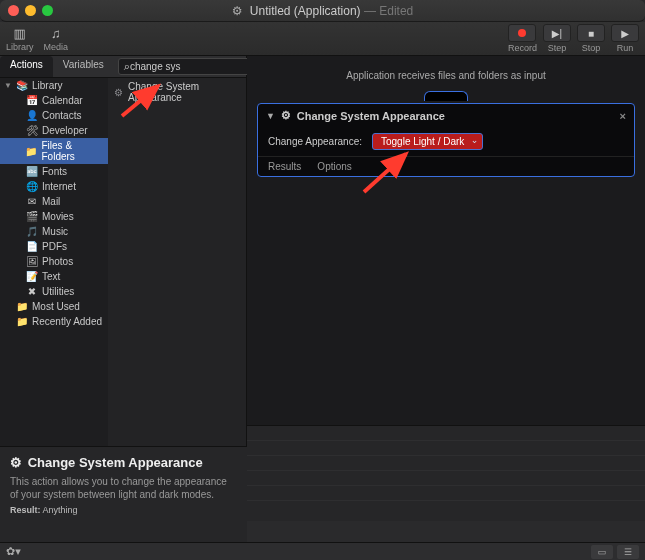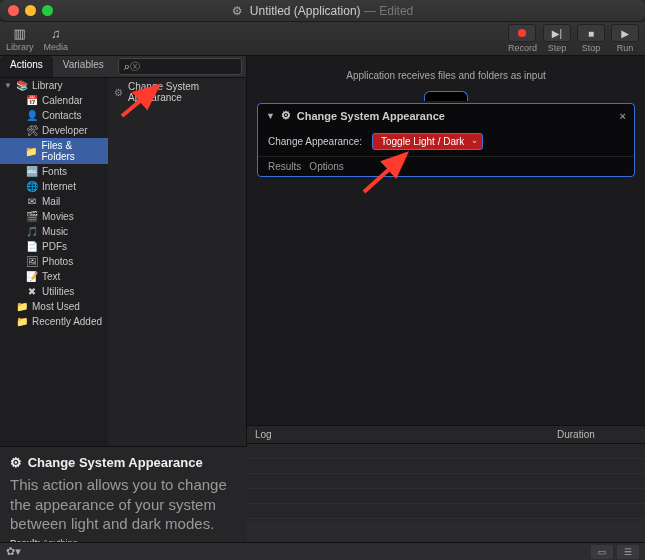--- a/index.html
+++ b/index.html
@@ -51,31 +51,31 @@
 .connector-tab { width: 44px; height: 10px; background: #000; border: 1px solid #3a6fe0; border-bottom: none; border-radius: 6px 6px 0 0; }
 
 .action-block { margin: 0 10px; border: 1px solid #3a6fe0; border-radius: 4px; background: #0a0a0c; }
 .action-header { display: flex; align-items: center; padding: 5px 8px; font-size: 11px; font-weight: 600; gap: 6px; }
 .action-header .tri { font-size: 9px; color: #aaa; cursor: pointer; }
 .action-header .x { margin-left: auto; color: #888; font-size: 11px; cursor: pointer; }
 .action-body { padding: 6px 10px; display: flex; align-items: center; gap: 10px; }
 .action-body label { font-size: 10px; color: #ccc; }
 .dropdown { background: #b91c1c; border: 1px solid #4a6fd0; border-radius: 3px; padding: 2px 18px 2px 8px; font-size: 10px; color: #fff; position: relative; cursor: pointer; }
 .dropdown::after { content: "⌄"; position: absolute; right: 4px; top: 1px; color: #cde; font-size: 9px; }
-.action-footer-tabs { padding: 4px 10px; display: flex; gap: 8px; font-size: 10px; color: #999; border-top: 1px solid #222; }
+.action-footer-tabs { padding: 4px 10px; display: flex; gap: 16px; font-size: 10px; color: #999; border-top: 1px solid #222; }
 .action-footer-tabs span { cursor: pointer; }
 
 .log-panel { position: absolute; bottom: 0; left: 0; right: 0; height: 96px; background: #262628; border-top: 1px solid #111; }
 .log-header { display: flex; font-size: 10px; color: #bbb; padding: 3px 8px; border-bottom: 1px solid #111; }
 .log-header .log-col { flex: 1; } .log-header .dur-col { width: 80px; text-align: left; }
 .log-rows div { height: 15px; border-bottom: 1px solid #2e2e30; }
 
 .desc-panel { position: absolute; bottom: 18px; left: 0; width: 247px; height: 96px; background: #262628; border-top: 1px solid #111; padding: 8px 10px; color: #bbb; }
 .desc-panel h3 { font-size: 13px; color: #eee; margin-bottom: 5px; display: flex; align-items: center; gap: 6px; }
-.desc-panel p { font-size: 15px; color: #999; line-height: 1.3; margin-bottom: 4px; }
+.desc-panel p { font-size: 10px; color: #999; line-height: 1.3; margin-bottom: 4px; }
 .desc-panel .kv { font-size: 9px; color: #bbb; }
 
 .footer-bar { position: absolute; bottom: 0; left: 0; right: 0; height: 18px; background: #2d2d2f; border-top: 1px solid #111; display: flex; align-items: center; padding: 0 6px; gap: 6px; font-size: 11px; color: #aaa; }
 .footer-bar .fb-right { margin-left: auto; display: flex; gap: 4px; }
 .fb-btn { width: 22px; height: 14px; background: #3a3a3c; border-radius: 2px; display: flex; align-items: center; justify-content: center; cursor: pointer; font-size: 9px; }
 
 .arrow { position: absolute; pointer-events: none; }
 .arrow svg { display: block; }
 </style>
 </head>
@@ -137,20 +137,21 @@
     <div class="tab-search-row">
       <div class="tab active">
           <span>Actions</span>
         </div>
       <div class="tab">
           <span>Variables</span>
         </div>
       <div class="search-wrap">
         <div class="search-field">
           <span>⌕</span>
+          <input placeholder="Name" value="change sys" style="">
           <span class="clear-x">ⓧ</span>
         </div>
       </div>
     </div>
     <div class="sidebar-results">
       <div class="sidebar">
         <div class="side-item">
             <span class="tri">▼</span>
             <span class="side-icon">📚</span>
             <span>Library</span>
@@ -258,24 +259,20 @@
         <label>Change Appearance:</label>
         <div class="dropdown"><span>Toggle Light / Dark</span></div>
       </div>
       <div class="action-footer-tabs">
         <span>Results</span>
         <span>Options</span>
       </div>
     </div>
 
     <div class="log-panel">
-      <div class="log-header">
-        <div class="log-col">Log</div>
-        <div class="dur-col">Duration</div>
-      </div>
       <div class="log-rows">
           <div></div>
           <div></div>
           <div></div>
           <div></div>
           <div></div>
         </div>
     </div>
   </div>
 </div>

